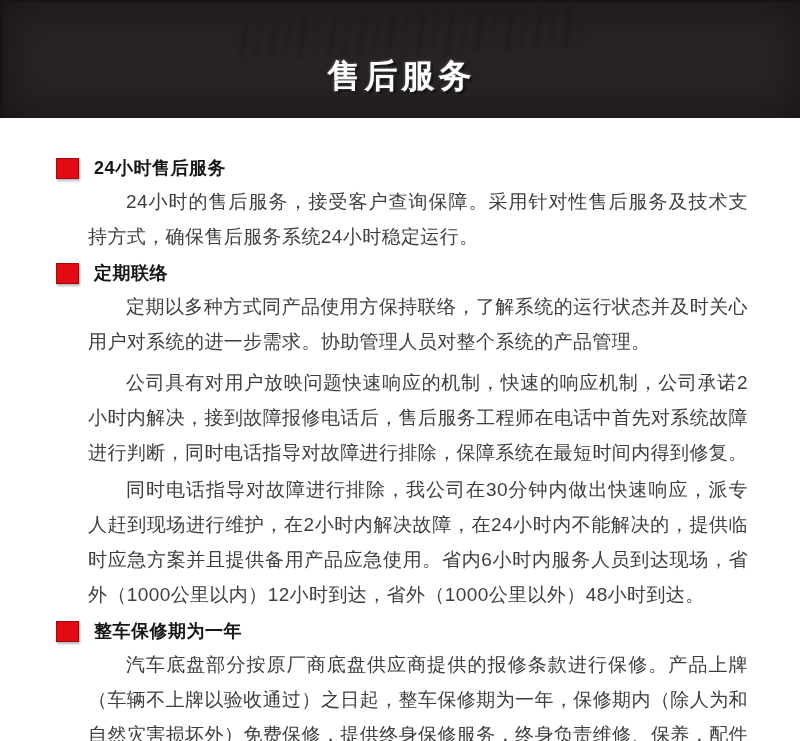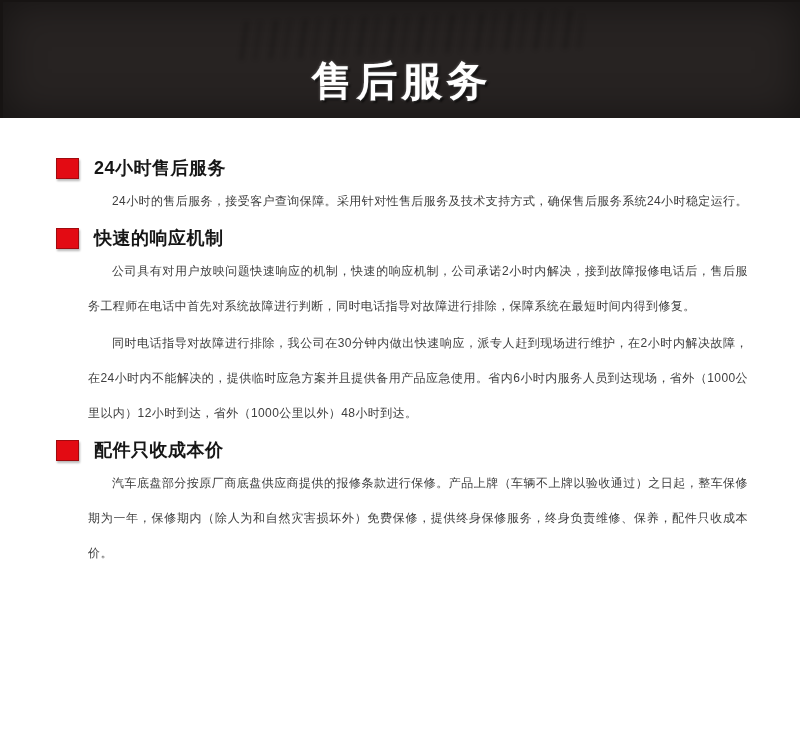--- a/index.html
+++ b/index.html
@@ -21,21 +21,21 @@
     border-top: 2px solid #171413;
     border-left: 3px solid #171413;
     box-shadow: inset 0 0 40px rgba(0,0,0,0.45);
     overflow: hidden;
   }
   .banner-title {
     position: absolute;
     left: 0; right: 0;
     top: 52px;
     text-align: center;
-    font-size: 41px;
+    font-size: 33px;
     font-weight: 700;
     letter-spacing: 4px;
     color: #ffffff;
     text-shadow: 0 0 3px rgba(255,255,255,0.35), 2px 2px 2px rgba(0,0,0,0.8);
   }
   .watermark {
     position: absolute;
     left: 230px;
     top: 14px;
     width: 350px;
@@ -72,21 +72,21 @@
     font-size: 18px;
     font-weight: 700;
     color: #161616;
     letter-spacing: 0.5px;
   }
 
   .para {
     width: 660px;
     margin-left: 32px;
     margin-bottom: 2px;
-    font-size: 12px;
+    font-size: 19px;
     line-height: 35px;
     letter-spacing: 0.4px;
     color: #3e3e3e;
     text-indent: 2em;
     text-align: justify;
   }
 </style>
 </head>
 <body>
 
@@ -100,32 +100,35 @@
   <main class="content">
 
     <section class="svc-section">
       <div class="section-head">
         <span class="bullet"></span>
         <h2 class="section-title">24小时售后服务</h2>
       </div>
       <p class="para">24小时的售后服务，接受客户查询保障。采用针对性售后服务及技术支持方式，确保售后服务系统24小时稳定运行。</p>
     </section>
 
-
     <section class="svc-section">
       <div class="section-head">
         <span class="bullet"></span>
-        <h2 class="section-title">快速的响应机制</h2>
+        <h2 class="section-title">定期联络</h2>
       </div>
+      <p class="para">定期以多种方式同产品使用方保持联络，了解系统的运行状态并及时关心用户对系统的进一步需求。协助管理人员对整个系统的产品管理。</p>
+    </section>
+
+    <section class="svc-section">
       <p class="para">公司具有对用户放映问题快速响应的机制，快速的响应机制，公司承诺2小时内解决，接到故障报修电话后，售后服务工程师在电话中首先对系统故障进行判断，同时电话指导对故障进行排除，保障系统在最短时间内得到修复。</p>
       <p class="para">同时电话指导对故障进行排除，我公司在30分钟内做出快速响应，派专人赶到现场进行维护，在2小时内解决故障，在24小时内不能解决的，提供临时应急方案并且提供备用产品应急使用。省内6小时内服务人员到达现场，省外（1000公里以内）12小时到达，省外（1000公里以外）48小时到达。</p>
     </section>
 
     <section class="svc-section">
       <div class="section-head">
         <span class="bullet"></span>
-        <h2 class="section-title">配件只收成本价</h2>
+        <h2 class="section-title">整车保修期为一年</h2>
       </div>
       <p class="para">汽车底盘部分按原厂商底盘供应商提供的报修条款进行保修。产品上牌（车辆不上牌以验收通过）之日起，整车保修期为一年，保修期内（除人为和自然灾害损坏外）免费保修，提供终身保修服务，终身负责维修、保养，配件只收成本价。</p>
     </section>
 
   </main>
 </div>
 
 </body></html>

